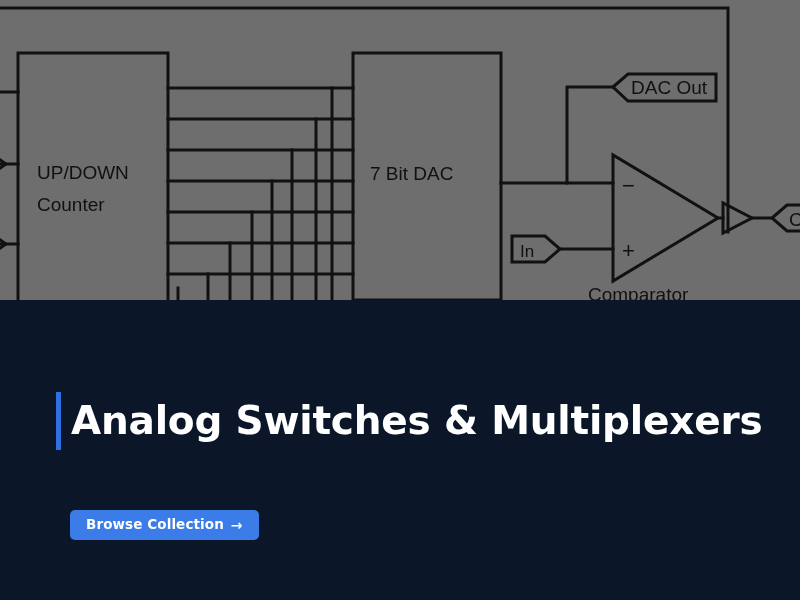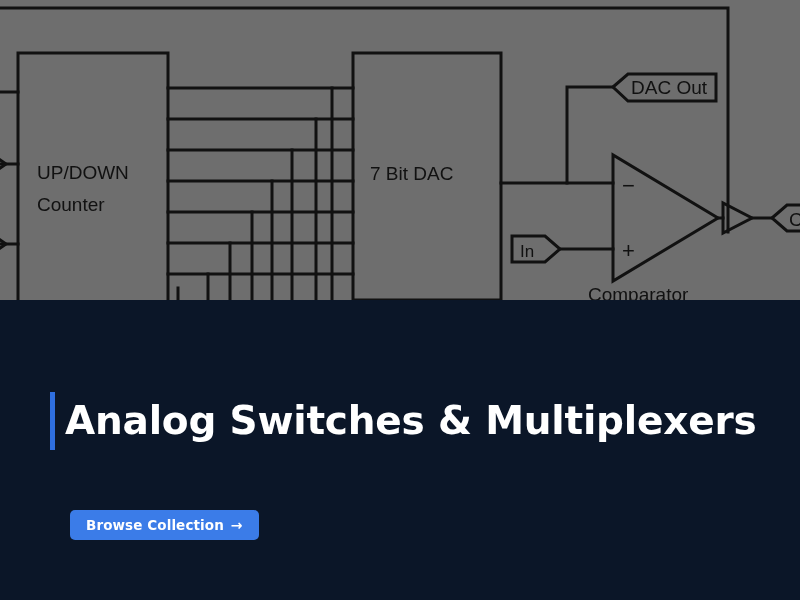--- a/index.html
+++ b/index.html
@@ -43,21 +43,21 @@
     position: absolute;
     left: 0;
     top: 300px;
     width: 800px;
     height: 300px;
     background: #0b1628;
   }
 
   .title-row {
     position: absolute;
-    left: 50px;
+    left: 56px;
     top: 392px;
     display: flex;
     align-items: center;
   }
   .accent-bar {
     width: 5px;
     min-height: 58px;
     background: #2f6fe0;
     margin-right: 10px;
     flex: 0 0 auto;
@@ -70,21 +70,21 @@
     letter-spacing: -0.2px;
     white-space: nowrap;
     font-family: "DejaVu Sans", sans-serif;
   }
 
   .cta-button {
     position: absolute;
     left: 70px;
     top: 510px;
     display: inline-flex;
-    align-items: flex-end;
+    align-items: flex-start;
     gap: 7px;
     background: #3b7ce8;
     color: #ffffff;
     border: none;
     border-radius: 5px;
     padding: 8px 16px;
     font-size: 13.5px;
     font-weight: bold;
     font-family: "DejaVu Sans", sans-serif;
     cursor: pointer;

